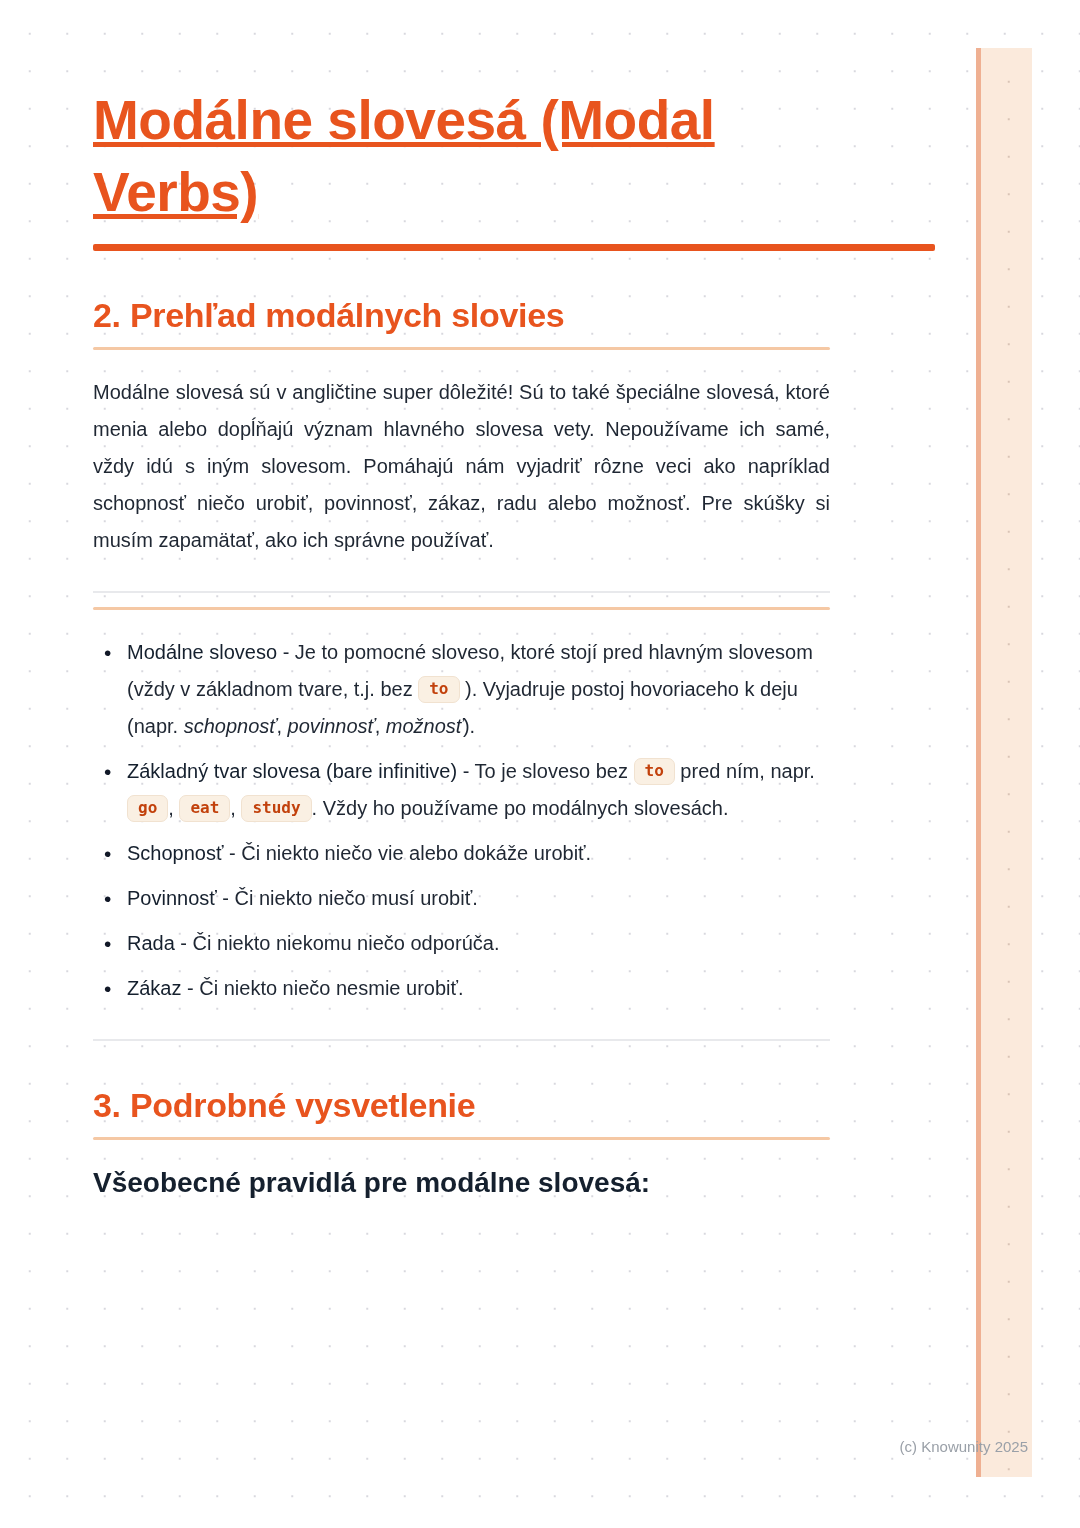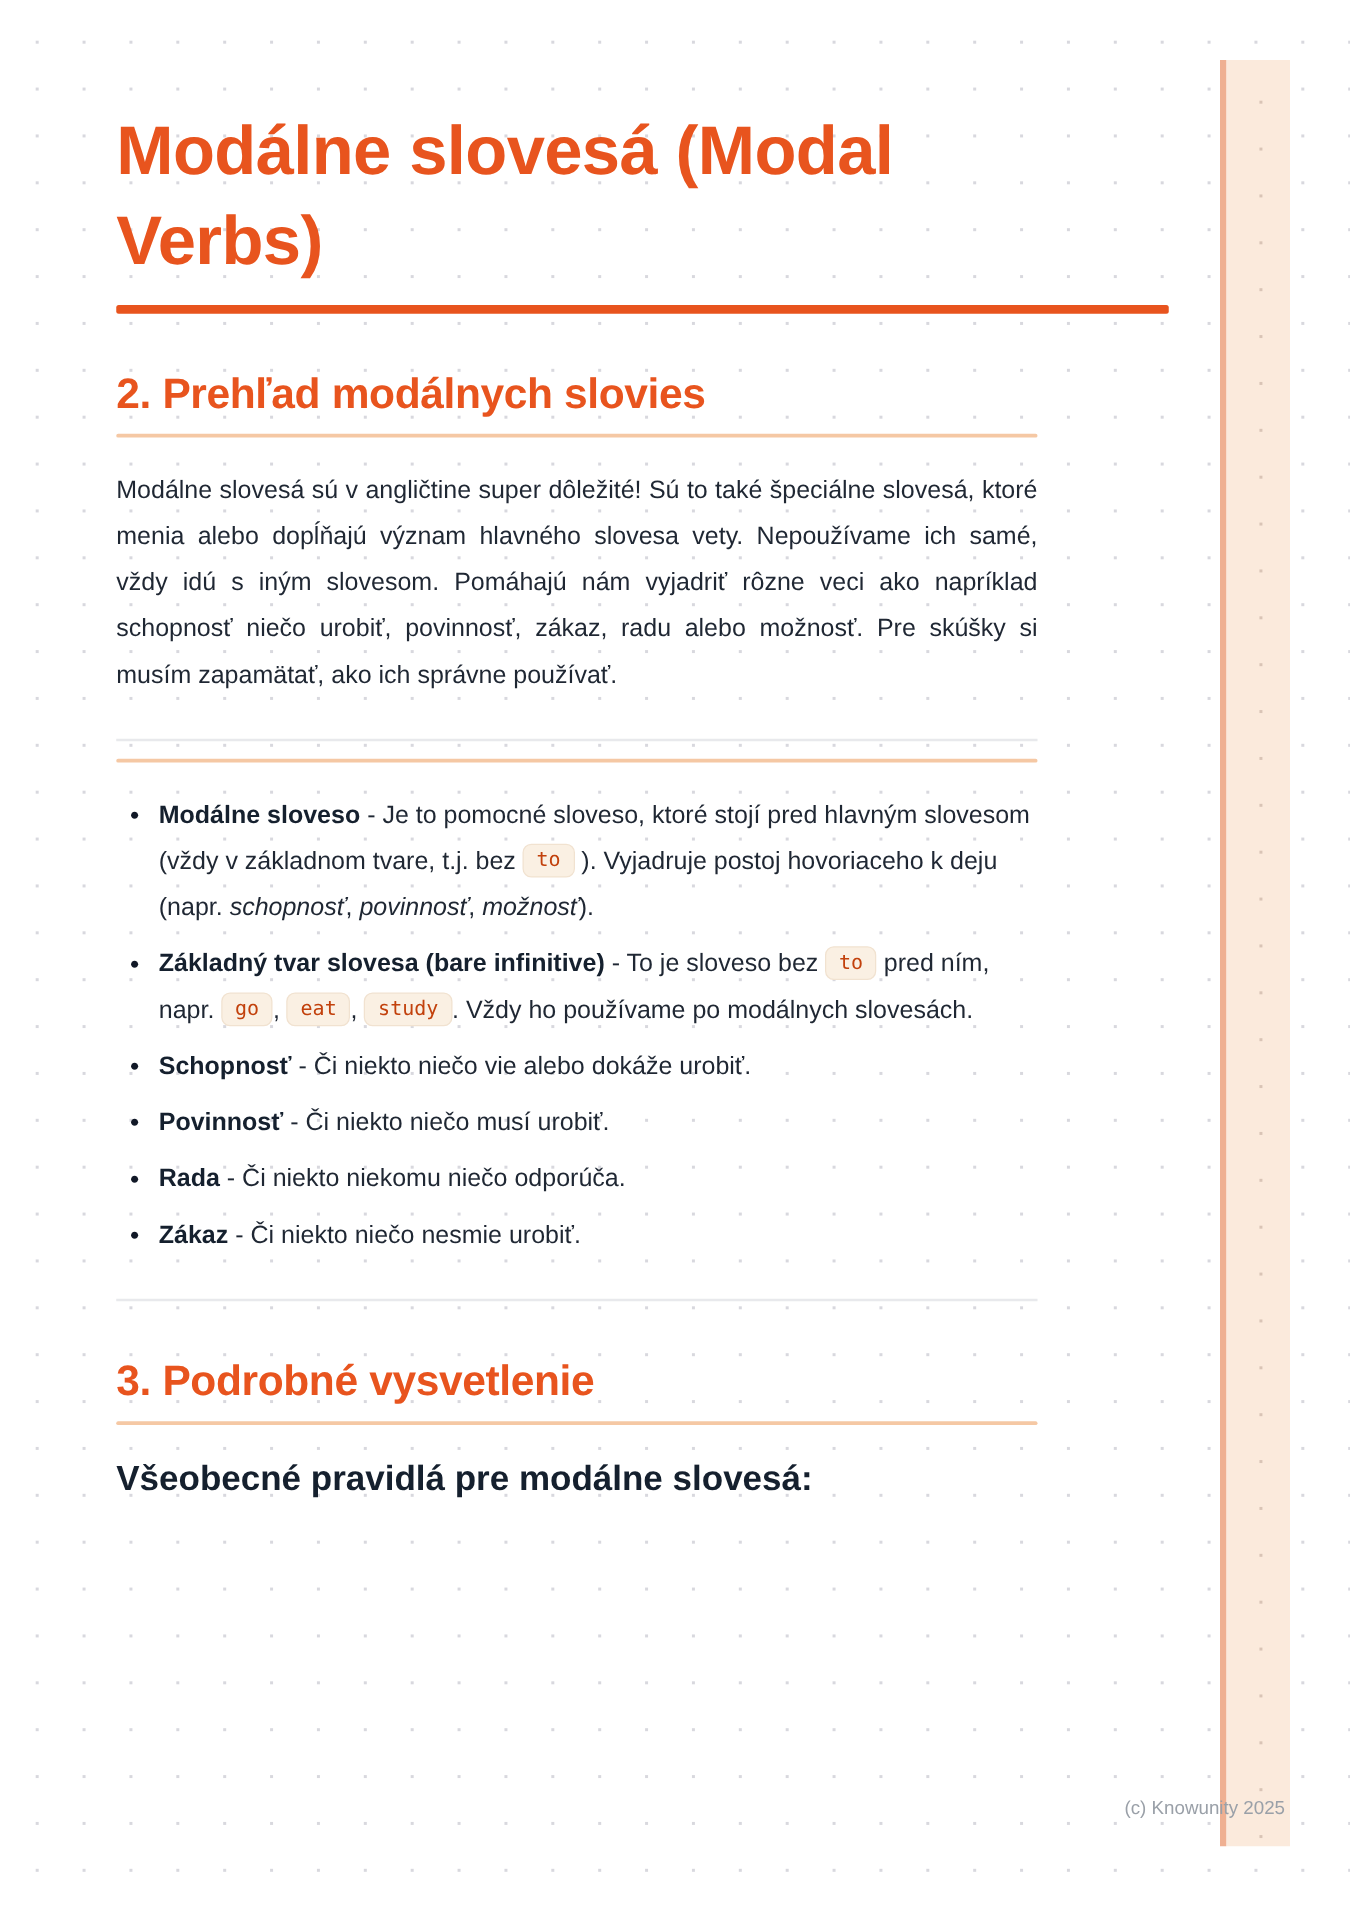--- a/index.html
+++ b/index.html
@@ -26,20 +26,21 @@
   }
   .content{
     position:absolute;left:93px;top:0;width:737px;
     color:#1f2733;
   }
   h1{
     margin:84px 0 0 0;
     font-size:55px;line-height:72px;
     font-weight:700;letter-spacing:-0.5px;
     color:#e8541e;
+    text-decoration:underline;
   }
   .title-rule{
     height:7px;width:842px;margin-top:16px;
     background:#e8541e;border-radius:2px;
   }
   h2{
     margin:46px 0 0 0;
     font-size:34px;line-height:36px;
     font-weight:700;letter-spacing:-0.3px;
     color:#e8541e;
@@ -64,30 +65,30 @@
   ul.def-list li{
     position:relative;
     margin:0 0 8px 0;
     font-size:20px;line-height:37px;
   }
   ul.def-list li::before{
     content:"\2022";
     position:absolute;left:-23px;top:0;
     color:#111827;font-size:21px;
   }
-  .term{font-weight:700;color:#15202e;}
+  .term{font-weight:400;color:#15202e;}
   .bold-line{
     margin:28px 0 0 0;
     font-size:28px;line-height:30px;font-weight:700;
     color:#15202e;
   }
   .chip{
     display:inline-block;
     font-family:"DejaVu Sans Mono","Liberation Mono",monospace;
-    font-size:16px;font-weight:400;
+    font-size:16px;font-weight:700;
     color:#c2410c;
     background:#faf0e3;
     border:1px solid #f1e2d0;
     border-radius:7px;
     padding:1px 10px 2px 10px;
     line-height:22px;
     vertical-align:2px;
   }
   .footer{
     position:absolute;

